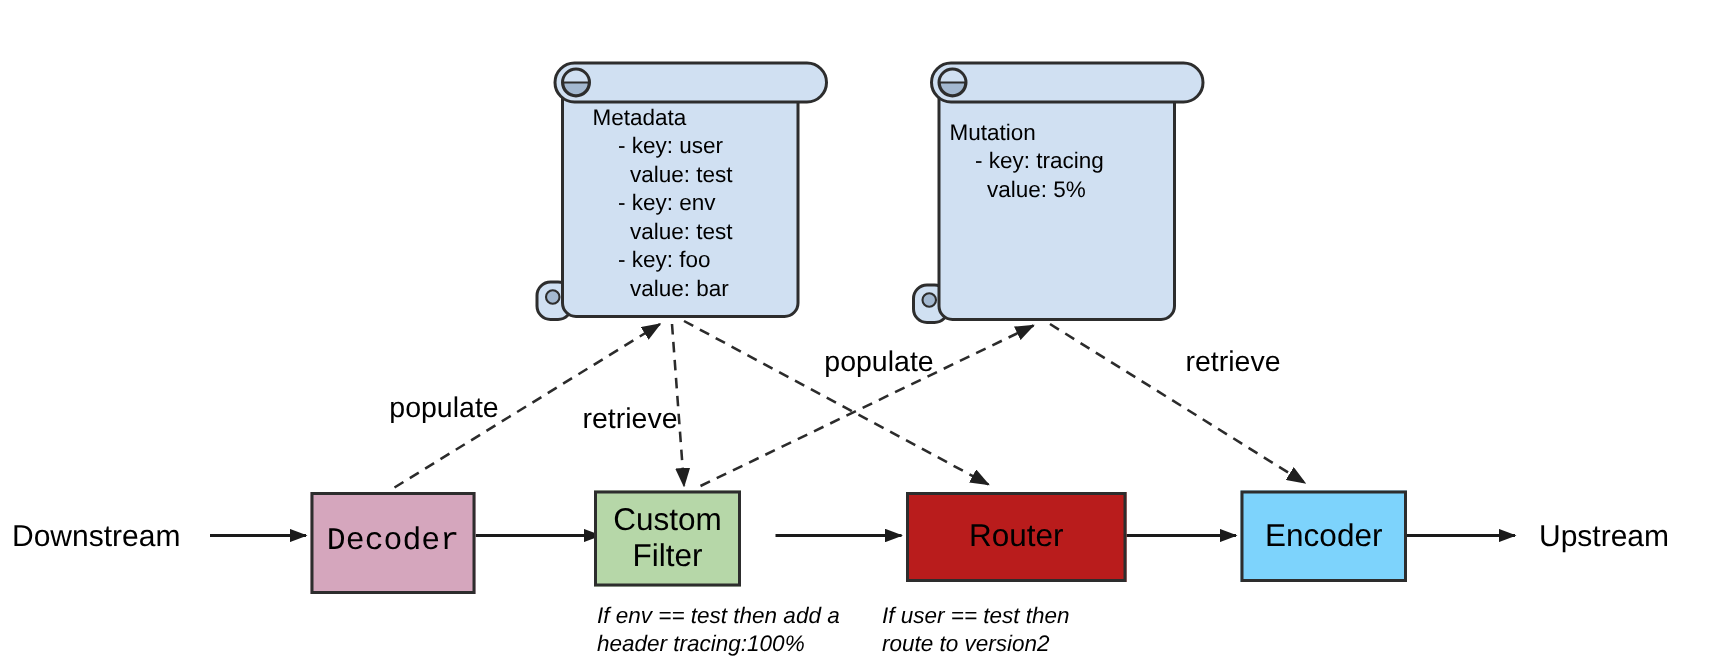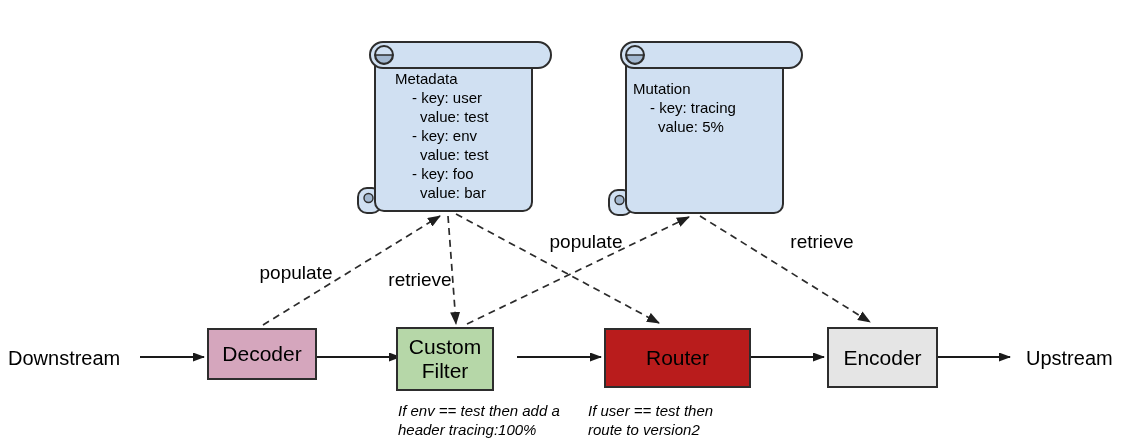--- a/index.html
+++ b/index.html
@@ -13,25 +13,25 @@
   }
   .canvas svg{position:absolute;left:0;top:0;}
   .node{
     position:absolute;
     border:2px solid #2d2d2d;
     box-sizing:border-box;
     display:flex;align-items:center;justify-content:center;
     text-align:center;
     font-size:21px;line-height:1.12;
   }
-  #node-decoder{left:207px;top:328px;width:110px;height:52px;background:#d5a6bd;}
+  #node-decoder{left:207px;top:328px;width:110px;height:68px;background:#d5a6bd;font-family:Liberation Mono, monospace;}
   #node-custom-filter{left:396px;top:327px;width:98px;height:64px;background:#b6d7a8;}
   #node-custom-filter .node-label{width:80px;}
   #node-router{left:604px;top:328px;width:147px;height:60px;background:#b91c1c;}
-  #node-encoder{left:827px;top:327px;width:111px;height:61px;background:#e5e5e5;}
+  #node-encoder{left:827px;top:327px;width:111px;height:61px;background:#7dd3fc;}
   .endpoint{
     position:absolute;font-size:20px;white-space:nowrap;
   }
   #downstream{left:8px;top:347px;}
   #upstream{left:1026px;top:347px;}
   .edge-label{
     position:absolute;font-size:19px;white-space:nowrap;
     transform:translateX(-50%);
   }
   #lbl-populate-left{left:296px;top:262px;}

